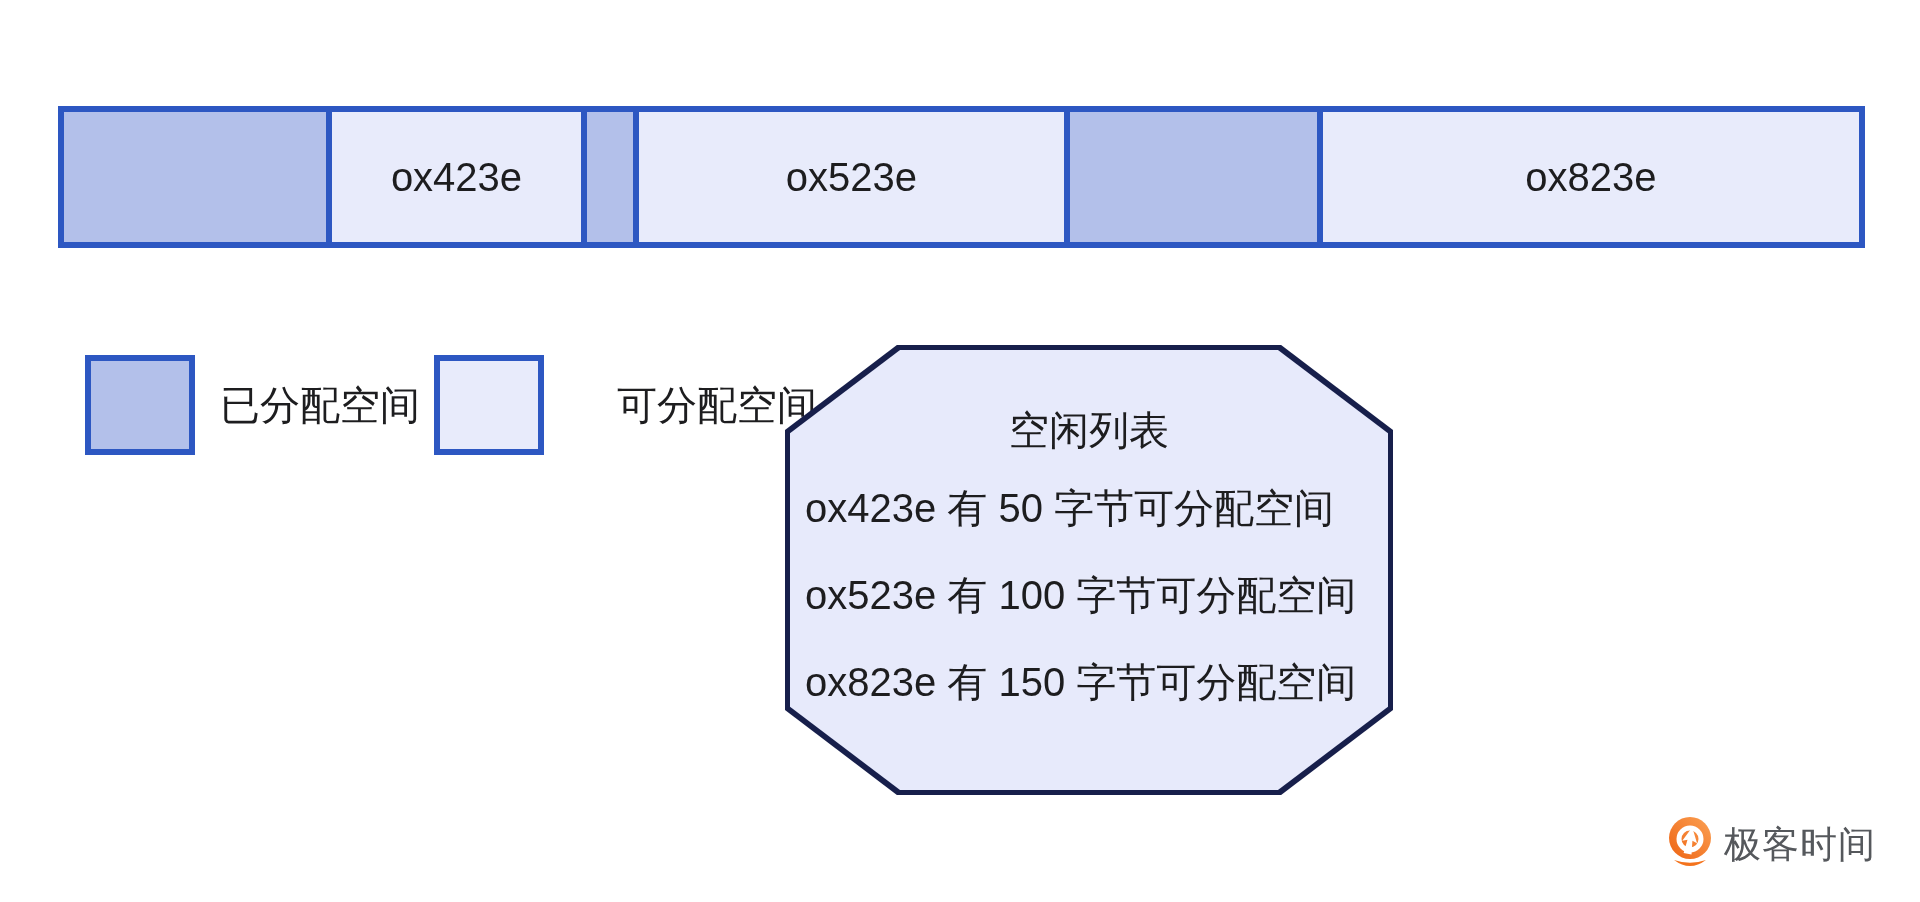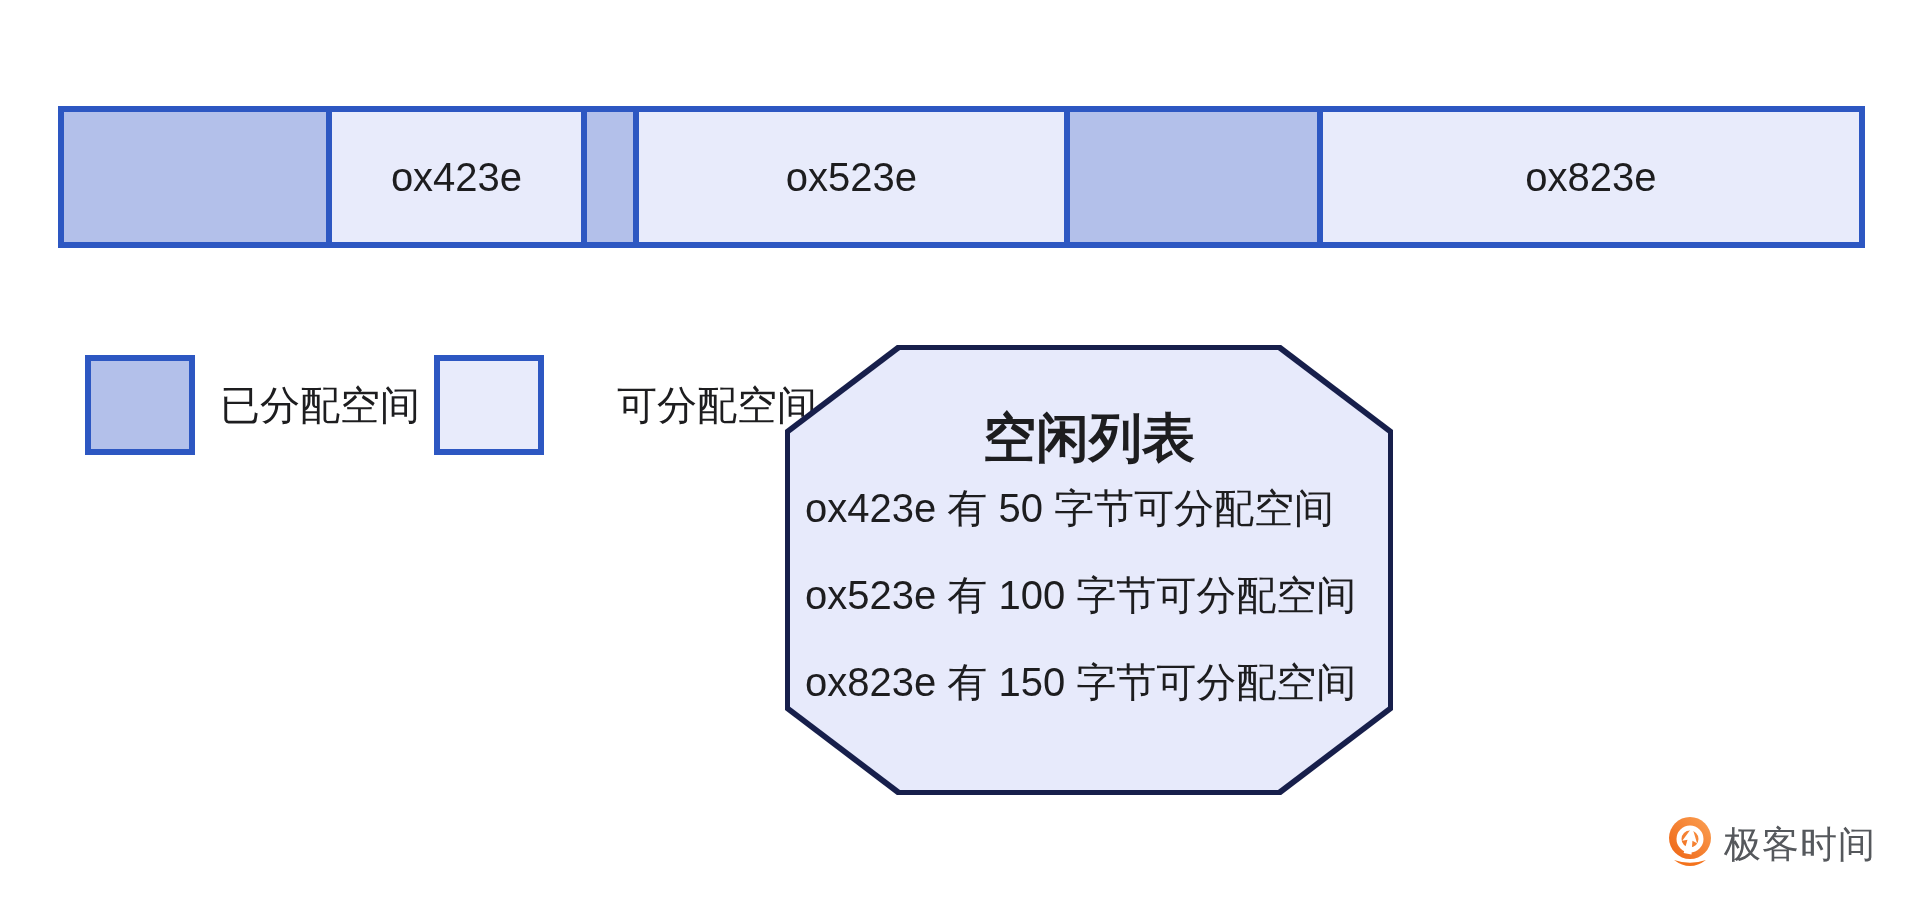--- a/index.html
+++ b/index.html
@@ -76,21 +76,21 @@
   .octagon-inner{
     position:absolute;
     inset:5px;
     background:var(--octagon-fill);
     clip-path:polygon(18.4% 0,81.6% 0,100% 18.9%,100% 81.1%,81.6% 100%,18.4% 100%,0 81.1%,0 18.9%);
   }
   .oct-title{
     position:absolute;
     left:0;top:58px;width:100%;
     text-align:center;
-    font-size:53px;font-weight:bold;
+    font-size:40px;font-weight:normal;
     color:var(--text);
   }
   .oct-line{
     position:absolute;
     left:20px;
     font-size:40px;line-height:44px;
     white-space:nowrap;
     color:var(--text);
   }
   .oct-line.l0{top:141px;}

